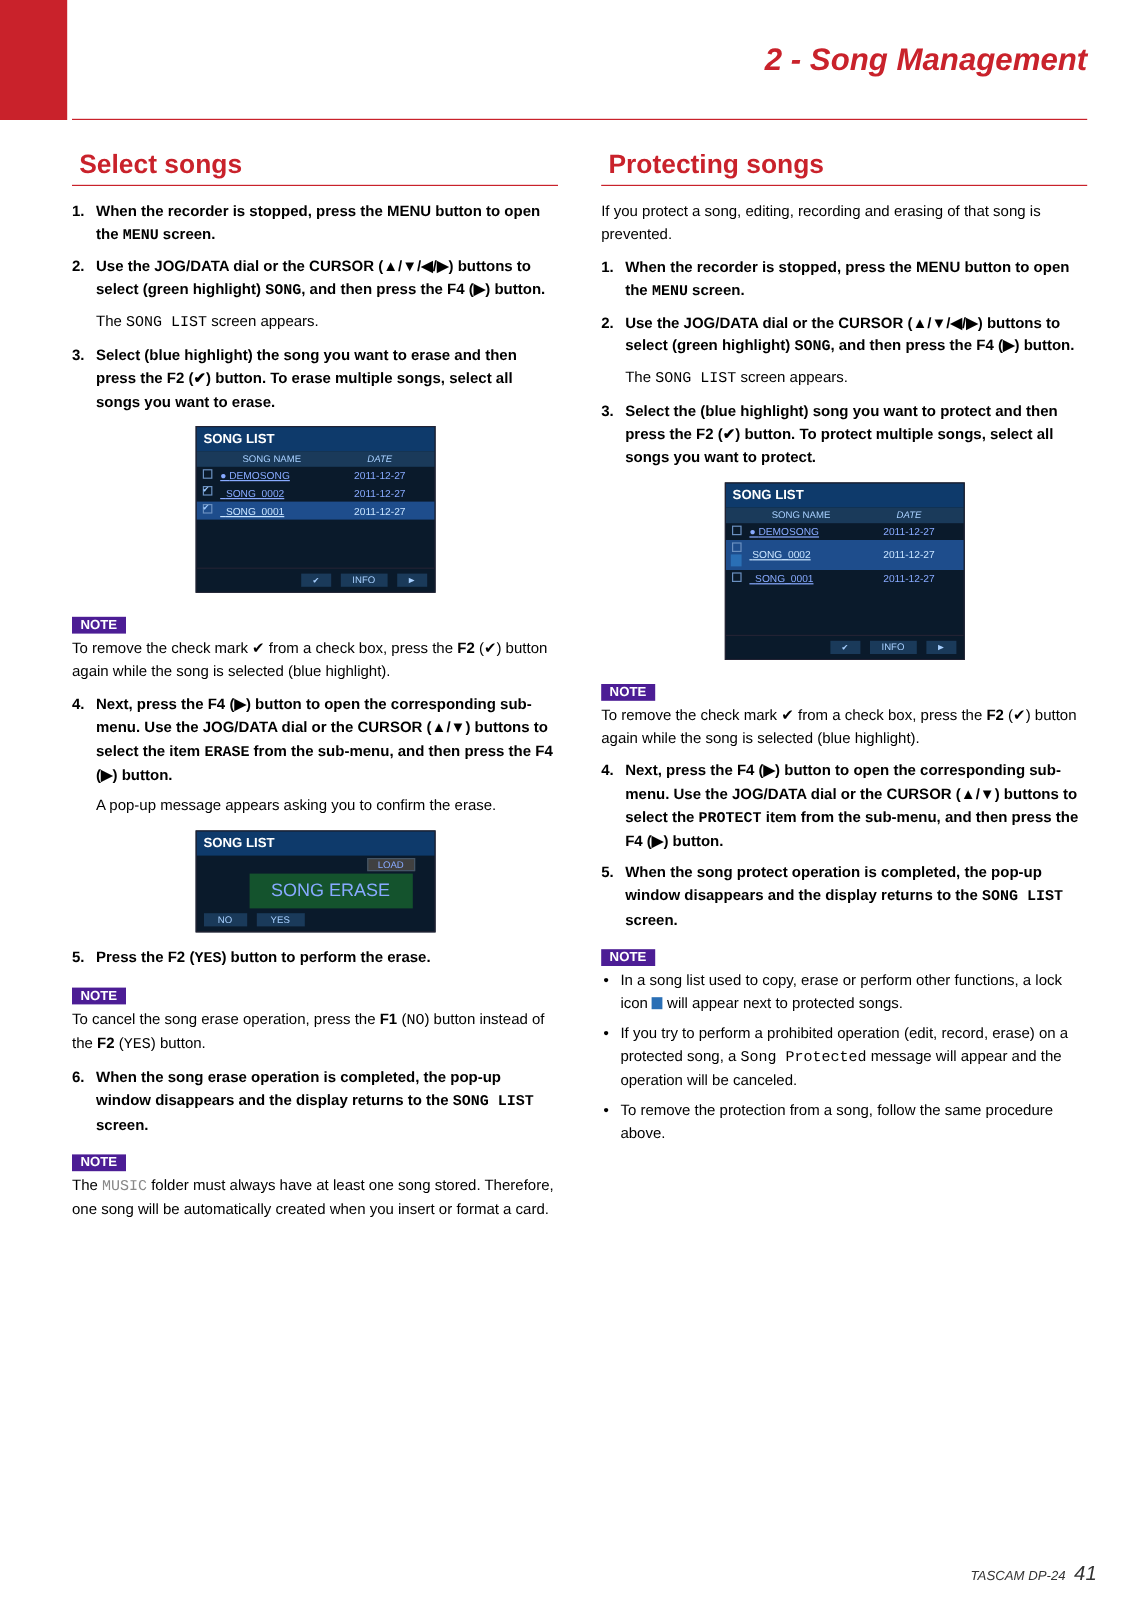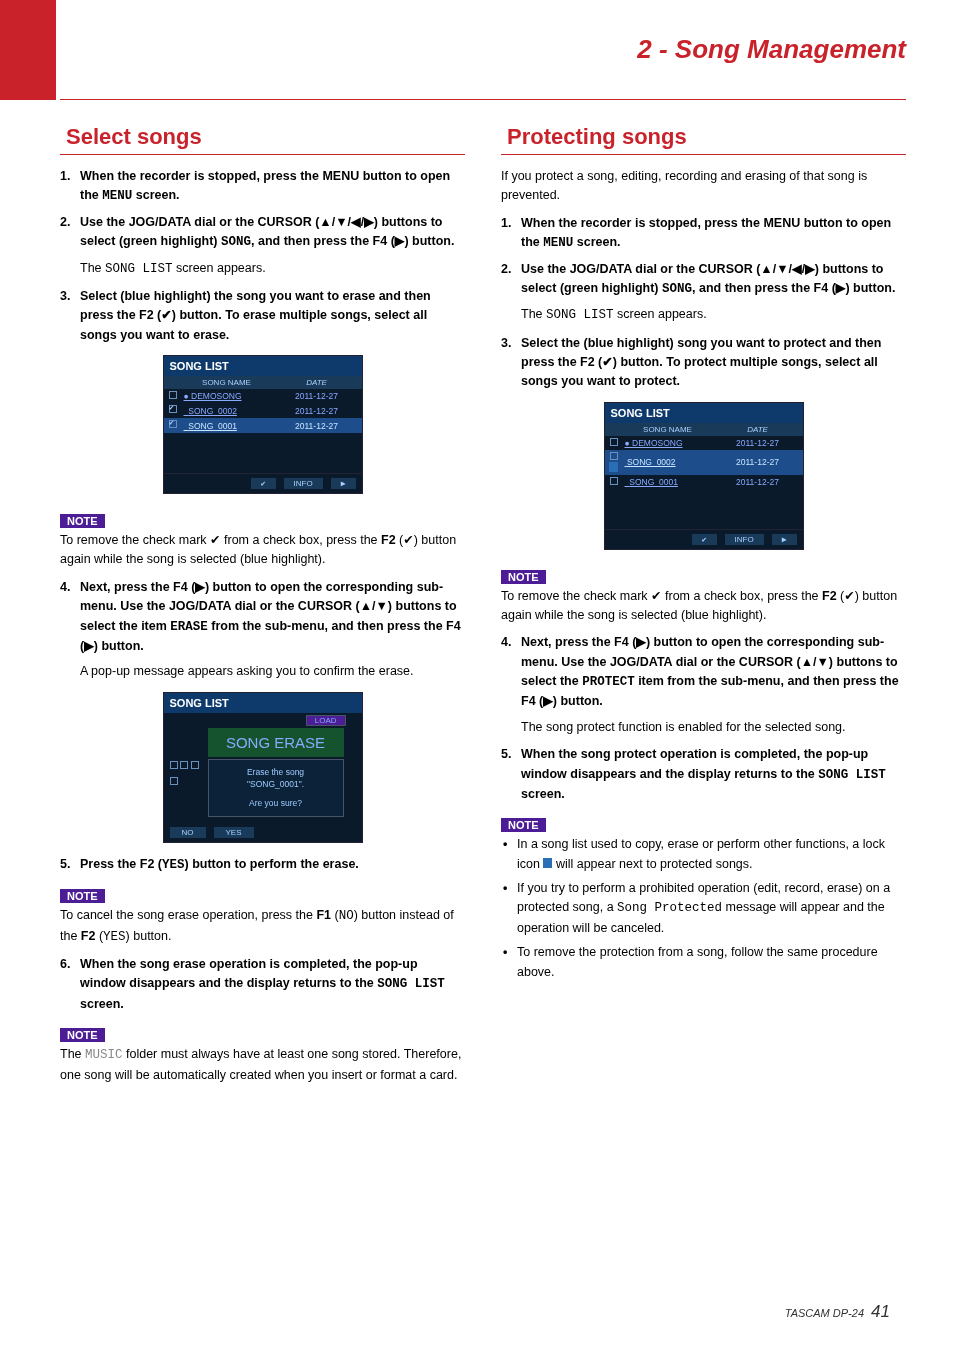--- a/index.html
+++ b/index.html
@@ -180,21 +180,21 @@
     display: inline-block;
     width: 9px; height: 10px;
     background: #2a6fb5;
     vertical-align: middle;
     position: relative;
     top: -1px;
   }
   .footer {
     position: absolute;
     bottom: 28px;
-    right: 64px;
+    right: 40px;
     font-size: 11px;
     font-style: italic;
     color: #333;
   }
   .footer .pg {
     font-size: 17px;
     font-style: italic;
     font-weight: 400;
     margin-left: 4px;
   }
@@ -281,37 +281,23 @@
           <span>Next, press the F4 (▶) button to open the corresponding sub-menu. Use the JOG/DATA dial or the CURSOR (▲/▼) buttons to select the item </span><span class="mono">ERASE</span><span> from the sub-menu, and then press the F4 (▶) button.</span>
         </div>
       </div>
       <p class="indent">A pop-up message appears asking you to confirm the erase.</p>
 
       
       <div class="screenshot screenshot2 popup-shot">
         <div class="shot-box">
           <div class="shot-title">SONG LIST</div>
           <div style="display:flex; justify-content:flex-end; padding:2px 16px;">
-            <div style="border:1px solid #456; background:#4c1d95; padding:0 8px; font-size:8px;">LOAD</div>
+            <div style="border:1px solid #456; background:#404040; padding:0 8px; font-size:8px;">LOAD</div>
           </div>
           <div class="popup-center" style="background:#14532d; margin:0 18px 0 44px; font-size:15px;">SONG ERASE</div>
-          <div style="display:flex;">
-            <div style="width:44px; padding:4px 0 0 6px;">
-              <div class="cb" style="margin-bottom:6px;"></div>
-              <div class="cb" style="margin-bottom:6px;"></div>
-              <div class="cb" style="margin-bottom:6px;"></div>
-              <div class="cb"></div>
-            </div>
-            <div class="popup-box" style="margin-left:0; flex:1;">
-              <div>Erase the song</div>
-              <div>"SONG_0001".</div>
-              <div style="height:6px"></div>
-              <div>Are you sure?</div>
-            </div>
-          </div>
           <div class="foot-left">
             <span>NO</span>
             <span>YES</span>
           </div>
         </div>
       </div>
 
       <div class="step">
         <div class="num">5.</div>
         <div class="text bold">
@@ -400,21 +386,20 @@
       <p class="body">
         <span>To remove the check mark ✔ from a check box, press the </span><b>F2</b><span> (✔) button again while the song is selected (blue highlight).</span>
       </p>
 
       <div class="step">
         <div class="num">4.</div>
         <div class="text bold">
           <span>Next, press the F4 (▶) button to open the corresponding sub-menu. Use the JOG/DATA dial or the CURSOR (▲/▼) buttons to select the </span><span class="mono">PROTECT</span><span> item from the sub-menu, and then press the F4 (▶) button.</span>
         </div>
       </div>
-      <p class="indent">The song protect function is enabled for the selected song.</p>
 
       <div class="step">
         <div class="num">5.</div>
         <div class="text bold">
           <span>When the song protect operation is completed, the pop-up window disappears and the display returns to the </span><span class="mono">SONG LIST</span><span> screen.</span>
         </div>
       </div>
 
       <div class="note-label">NOTE</div>
 

